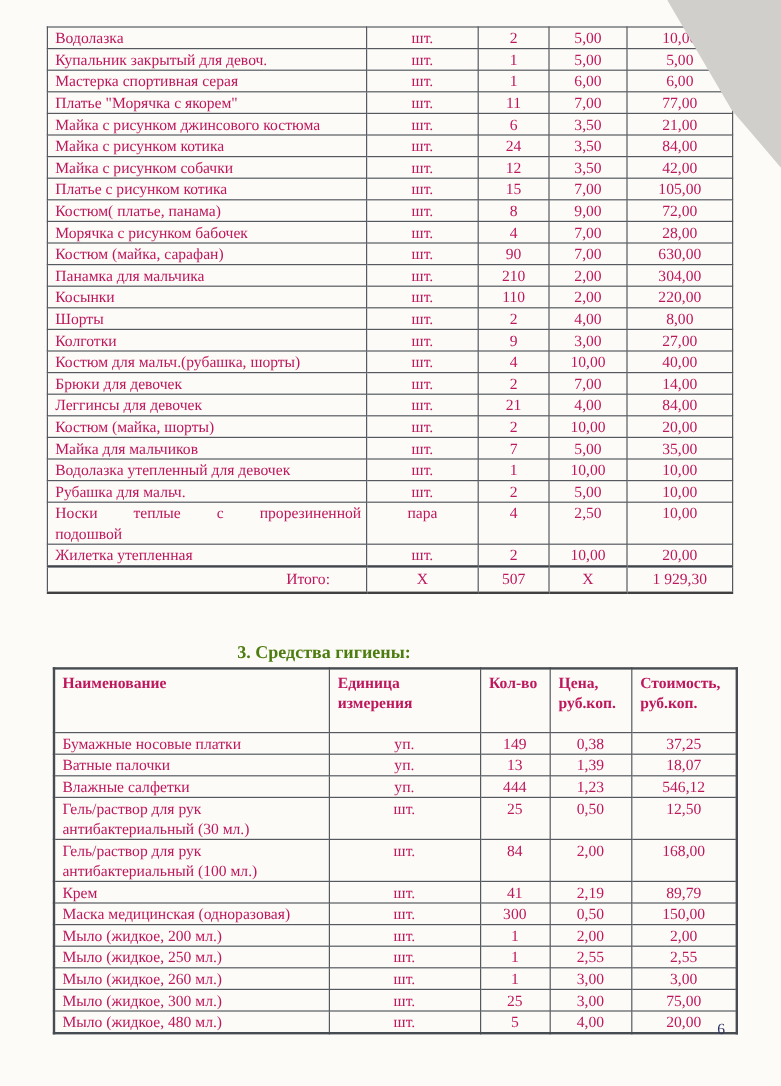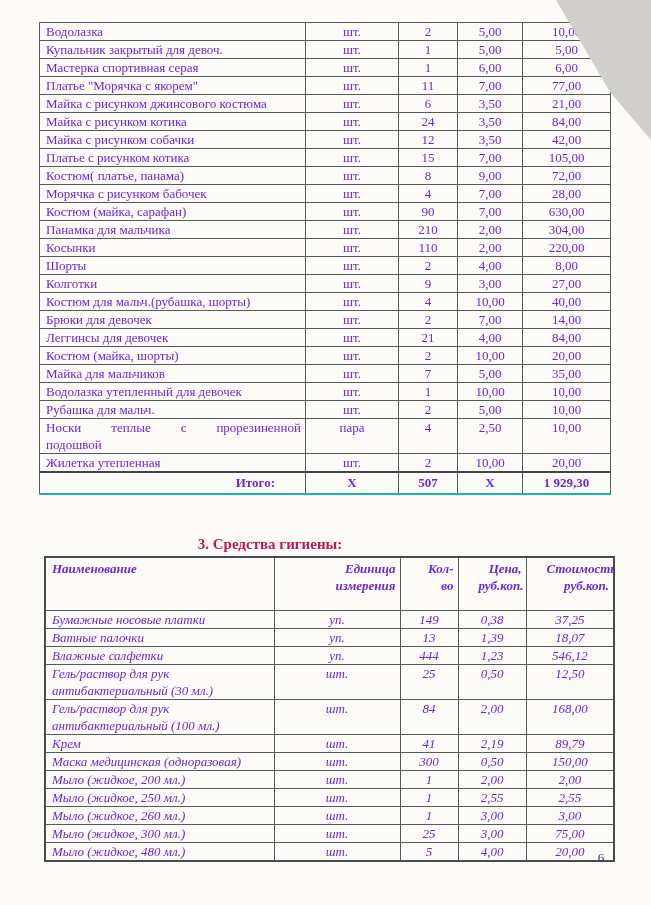--- a/index.html
+++ b/index.html
@@ -11,49 +11,49 @@
   }
   
   .corner {
     position:absolute; top:0; left:550px; width:101px; height:150px;
     background:#d0cfcb;
     clip-path:polygon(6px 0px, 101px 0px, 101px 140px, 60px 92px);
     z-index:5;
   }
   table {
     position:absolute; border-collapse:collapse; table-layout:fixed;
-    font-size:13px; color:#6d28d9;
+    font-size:13px; color:#be185d;
   }
   #t1 { left:39px; top:22px; width:571px; }
-  #t2 { left:44px; top:556px; width:569px; border:2px solid #474c52;font-style:italic; }
+  #t2 { left:44px; top:556px; width:569px; border:2px solid #474c52; }
   td, th {
     border:1px solid #565a60; vertical-align:top; padding:0;
     line-height:17px; font-weight:normal; overflow:hidden;
   }
   #t1 td { height:17px; }
   #t2 td { height:17px; }
   .c-name { text-align:left; padding:0 4px 0 6px; }
   .c-num  { text-align:center; }
   
   #t1 tr.total td {
-    height:20px; line-height:20px; font-weight:bold;
-    border-top:2px solid #42464c; border-bottom:2px solid #14b8a6;
+    height:20px; line-height:20px; font-weight:normal;
+    border-top:2px solid #42464c; border-bottom:2px solid #404040;
   }
   #t1 tr.total td.c-name { text-align:right; padding-right:30px; }
   
   #t2 thead th { height:50px; font-weight:bold; line-height:17px; padding-top:2px; }
   #t2 thead th.c-name { text-align:left; padding-left:6px; }
-  #t2 thead th.c-num { text-align:right; padding-left:20px; padding-right:4px; }
+  #t2 thead th.c-num { text-align:left; padding-left:7px; padding-right:4px; }
   
   .multiline {
     white-space:pre-wrap; text-align:justify; text-align-last:justify;
   }
   .section-title {
     position:absolute; top:536px; left:0px; width:540px;
-    text-align:center; font-weight:bold; font-size:15px; color:#be185d;
+    text-align:center; font-weight:bold; font-size:15px; color:#4d7c0f;
     z-index:2;
   }
   .page-num {
     position:absolute; top:850px; left:576px; width:50px;
     text-align:center; font-size:13px; color:#2e3566;
   }
 </style>
 </head>
 <body>
 

